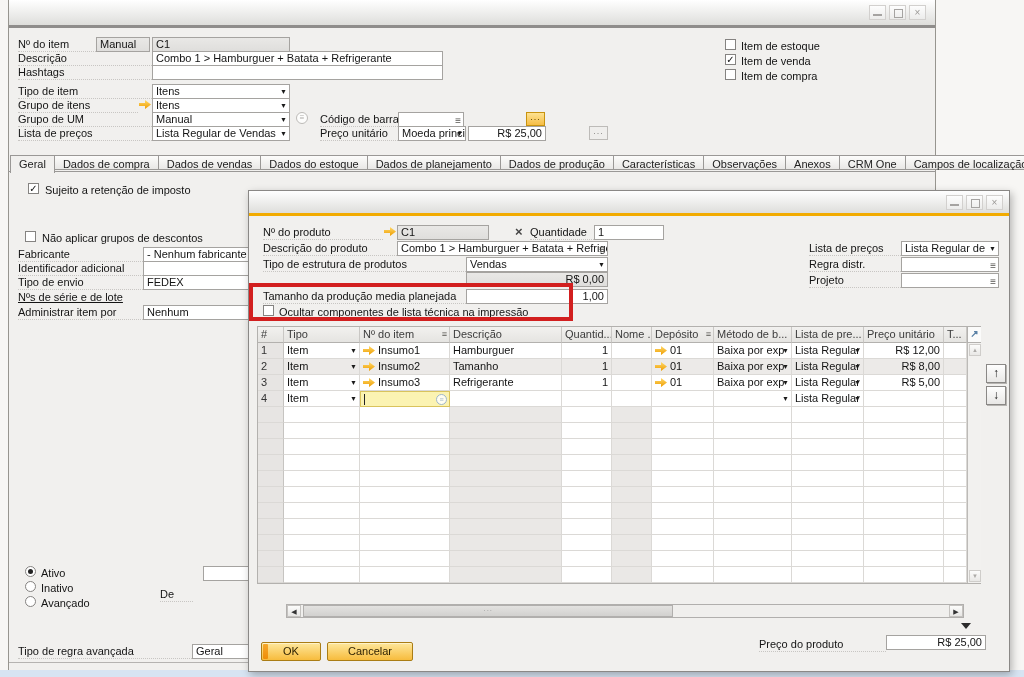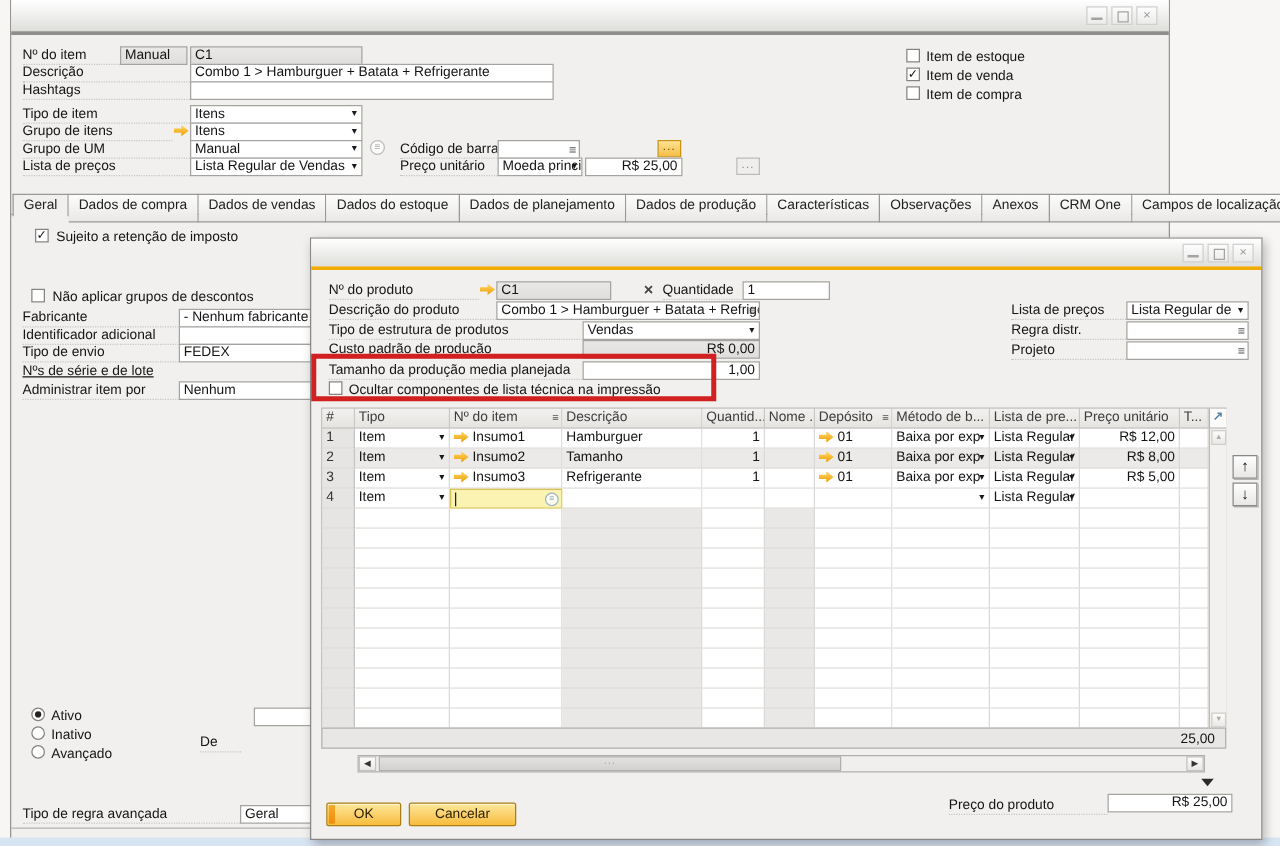--- a/index.html
+++ b/index.html
@@ -36,21 +36,21 @@
          font-size:8px;line-height:10px;text-align:center;background:#fdfdfc;box-sizing:border-box;z-index:2}
   .dots{position:absolute;box-sizing:border-box;height:14px;text-align:center;font-size:9px;line-height:9px;letter-spacing:1px;z-index:2}
   .dots.y{background:linear-gradient(#fde291,#f6bd45);border:1px solid #c8930f;color:#5a4300}
   .dots.g{background:#efeeec;border:1px solid #bdbbb8;color:#8a8886}
   .ybtn{position:absolute;box-sizing:border-box;height:19px;background:linear-gradient(#fee79c,#f7bc3d);
         border:1px solid #aa7d15;border-radius:2px;font-size:11px;line-height:17px;text-align:center;color:#2b1f00;
         box-shadow:inset 0 1px 0 #fff3c9;z-index:2}
   .okstripe{position:absolute;left:1px;top:1px;bottom:1px;width:5px;background:linear-gradient(#f6a82c,#ef8d08);border-radius:1px}
   
   #tabs{position:absolute;left:10px;top:155px;display:flex;z-index:3}
-  .tab{box-sizing:border-box;height:23px;padding:0 8px;font-size:11px;line-height:16px;white-space:nowrap;
+  .tab{box-sizing:border-box;height:15px;padding:0 8px;font-size:11px;line-height:16px;white-space:nowrap;
        background:linear-gradient(#fcfcfb,#e9e8e6);border:1px solid #9a9896;border-left:none;color:#222}
   .tab:first-child{border-left:1px solid #9a9896}
   .tab.active{background:#f1f0ee;height:18px;border-bottom:none}
   .tabline{position:absolute;left:8px;top:171px;width:928px;height:1px;background:#9a9896;z-index:2}
   
   #dialog{position:absolute;left:248px;top:190px;width:762px;height:482px;background:#f1f0ee;
           border:1px solid #8a8886;box-sizing:border-box;box-shadow:2px 3px 8px rgba(0,0,0,.28);z-index:20}
   #dialog .titlebar{left:0;top:0;width:100%;height:22px;border-bottom:none}
   .goldline{position:absolute;left:0;top:22px;width:100%;height:3px;background:#f2ab00}
   
@@ -222,21 +222,20 @@
   <span class="xmark" style="left:266px;top:33px">×</span>
   <span class="lbl" style="left:281px;top:35px;width:64px">Quantidade</span>
   <div class="fld" style="left:345px;top:34px;width:70px"><span>1</span></div>
 
   <span class="lbl" style="left:14px;top:51px;width:134px">Descrição do produto</span>
   <div class="fld" style="left:148px;top:50px;width:211px"><span>Combo 1 &gt; Hamburguer + Batata + Refrigerar</span><span class="mi">≡</span></div>
 
   <span class="lbl" style="left:14px;top:67px;width:203px">Tipo de estrutura de produtos</span>
   <div class="fld" style="left:217px;top:66px;width:142px"><span>Vendas</span><span class="dda">▼</span></div>
 
-  <span class="lbl" style="left:14px;top:82px;width:203px">Custo padrão de produção</span>
   <div class="fld ro r" style="left:217px;top:81px;width:142px"><span>R$ 0,00</span></div>
 
   <span class="lbl" style="left:14px;top:99px;width:203px">Tamanho da produção media planejada</span>
   <div class="fld r" style="left:217px;top:98px;width:142px"><span>1,00</span></div>
 
   <span class="cbx" style="left:14px;top:114px"></span>
   <span class="lbl nd" style="left:30px;top:115px">Ocultar componentes de lista técnica na impressão</span>
 
   <span class="lbl" style="left:560px;top:51px;width:92px">Lista de preços</span>
   <div class="fld" style="left:652px;top:50px;width:98px"><span>Lista Regular de</span><span class="dda">▼</span></div>
@@ -460,21 +459,20 @@
           <div class="cell" style="width: 80px;"></div>
           <div class="cell" style="width: 23px;"></div>
         </div>
       </div>
     <div class="corner">↗</div>
     <div class="vscroll">
       <span class="varrow" style="top:1px">▲</span>
       <span class="varrow" style="bottom:1px">▼</span>
     </div>
   </div>
-  <div class="totrow"><span>25,00</span></div>
 
   <div class="hscroll">
     <span class="harrow" style="left:0">◀</span>
     <span class="hthumb"><span>∙∙∙</span></span>
     <span class="harrow" style="right:0">▶</span>
   </div>
   <div class="blacktri" style="left:712px;top:432px"></div>
 
   <span class="lbl" style="left:510px;top:447px;width:127px">Preço do produto</span>
   <div class="fld r" style="left:637px;top:444px;width:100px"><span>R$ 25,00</span></div>

